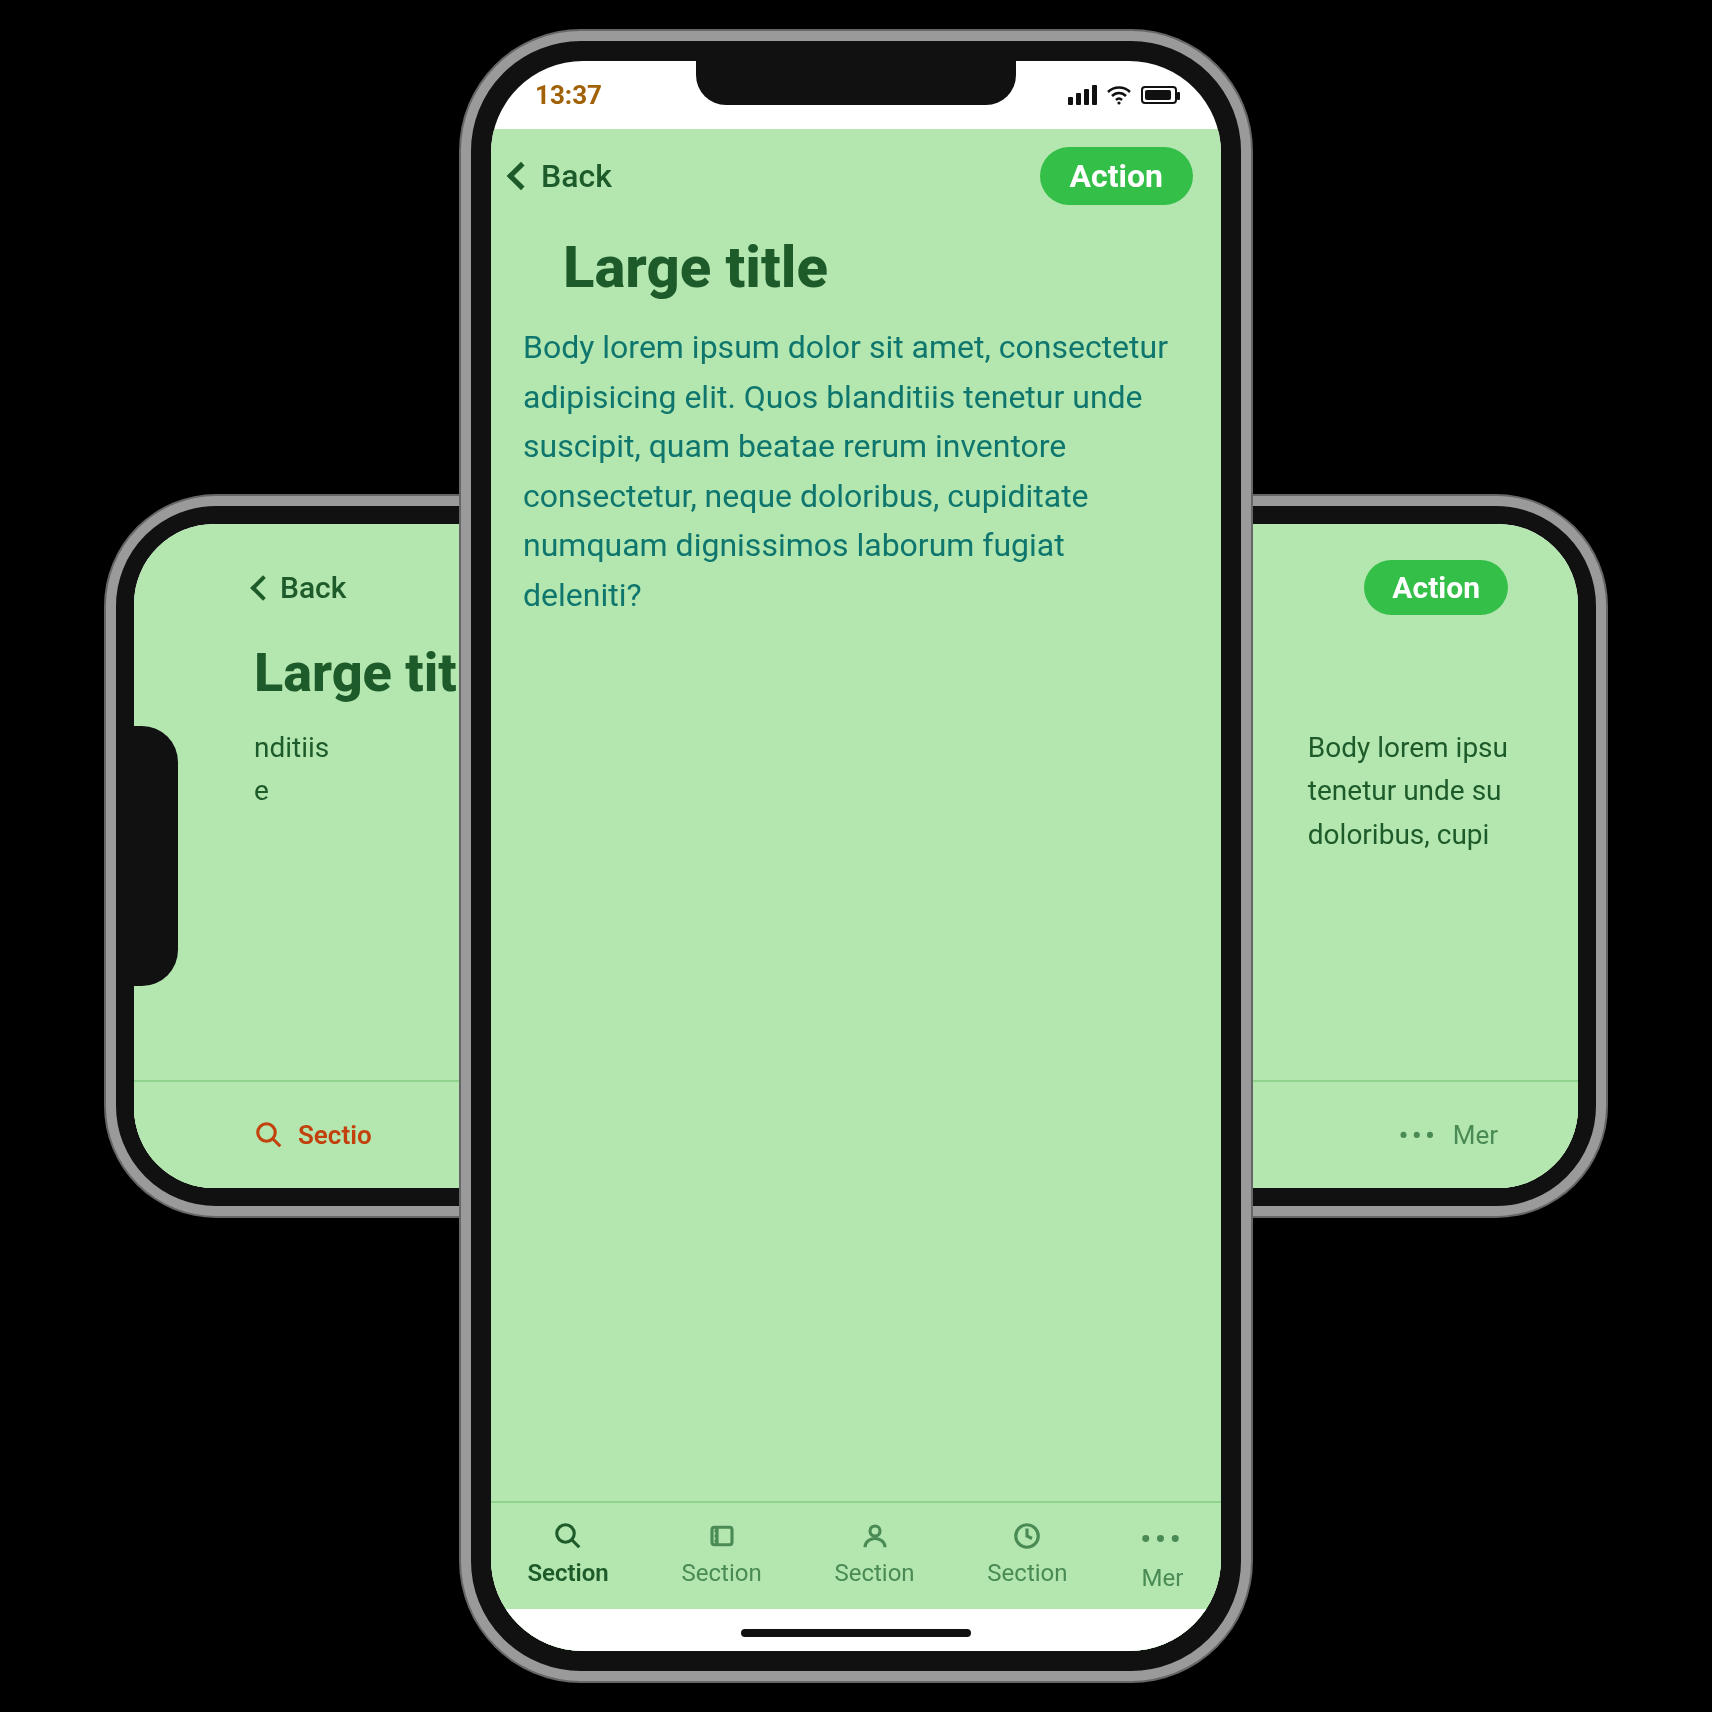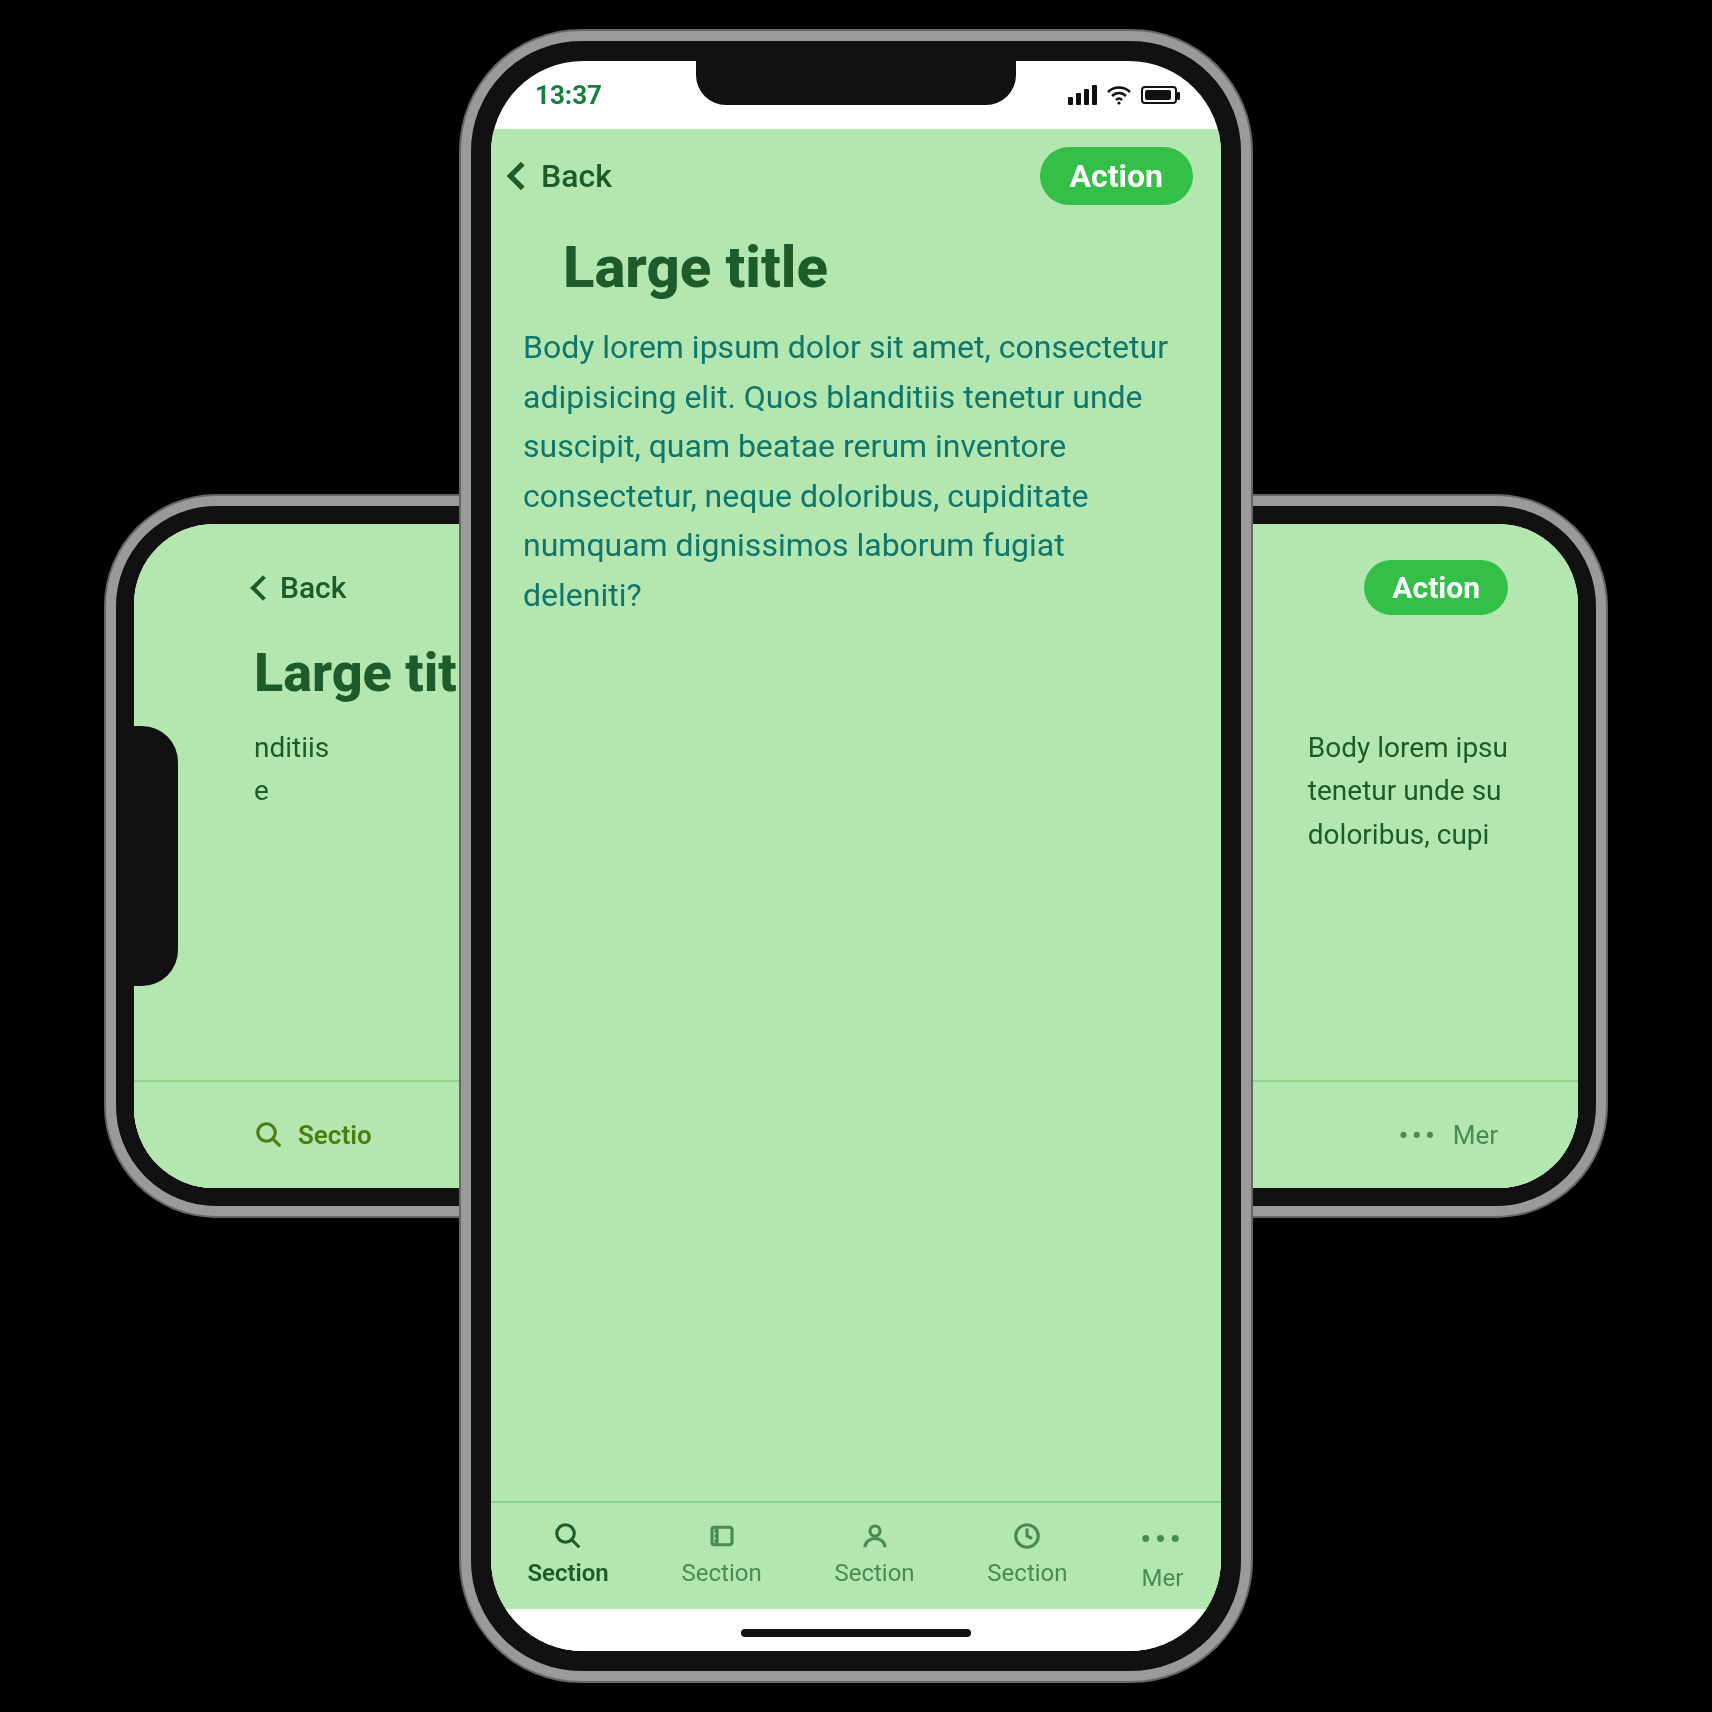--- a/index.html
+++ b/index.html
@@ -95,21 +95,21 @@
     display: flex;
     align-items: center;
     justify-content: space-between;
     padding: 0 80px 0 120px;
     background: #b4e7b0;
   }
   .phone-land .tab {
     display: flex; align-items: center; gap: 14px;
     font-size: 26px; color: #4a8a55;
   }
-  .phone-land .tab.active { color: #4d7c0f; font-weight: 600; }
+  .phone-land .tab.active { color: #c2410c; font-weight: 600; }
   .ico { width: 30px; height: 30px; stroke: currentColor; fill: none; stroke-width: 2.5; }
 
   
   .phone-port {
     position: absolute;
     left: 50%;
     top: 50%;
     transform: translate(-50%, -50%);
     width: 790px;
     height: 1650px;
@@ -132,21 +132,21 @@
     width: 320px; height: 46px;
     background: #111;
     border-bottom-left-radius: 30px;
     border-bottom-right-radius: 30px;
     z-index: 5;
   }
   .phone-port .status {
     height: 68px;
     display: flex; justify-content: space-between; align-items: center;
     padding: 0 44px;
-    font-size: 26px; font-weight: 700; color: #15803d;
+    font-size: 26px; font-weight: 700; color: #a16207;
   }
   .phone-port .status .right { display:flex; align-items:center; gap:10px; }
   .sig { display:flex; align-items:flex-end; gap:3px; }
   .sig span { width:5px; background:#111; border-radius:1px; }
   .sig span:nth-child(1){height:8px;} .sig span:nth-child(2){height:12px;}
   .sig span:nth-child(3){height:16px;} .sig span:nth-child(4){height:20px;}
   .wifi-ico { width:24px; height:20px; }
   .batt { width:36px; height:18px; border:2px solid #111; border-radius:4px; position:relative; }
   .batt::after { content:""; position:absolute; right:-5px; top:4px; width:3px; height:8px; background:#111; border-radius:1px;}
   .batt::before { content:""; position:absolute; left:2px; top:2px; bottom:2px; width:26px; background:#111; border-radius:2px;}

